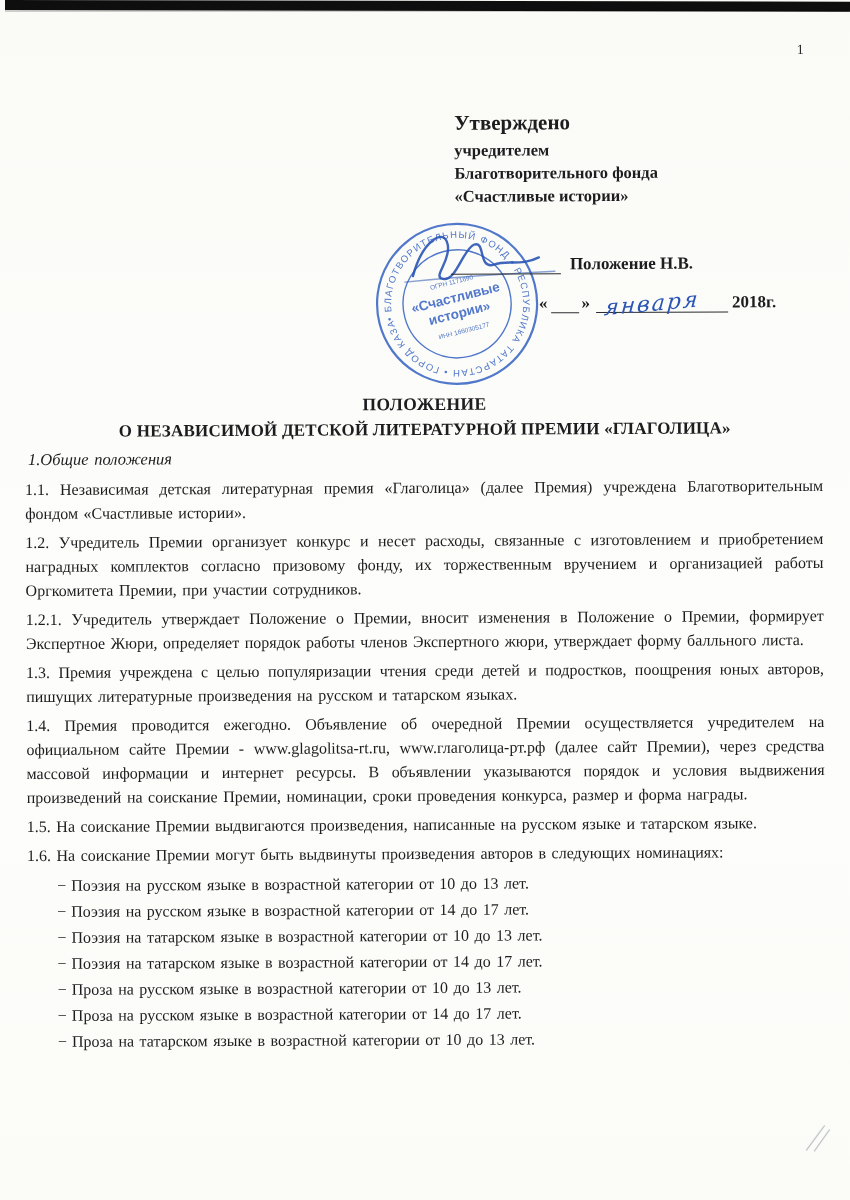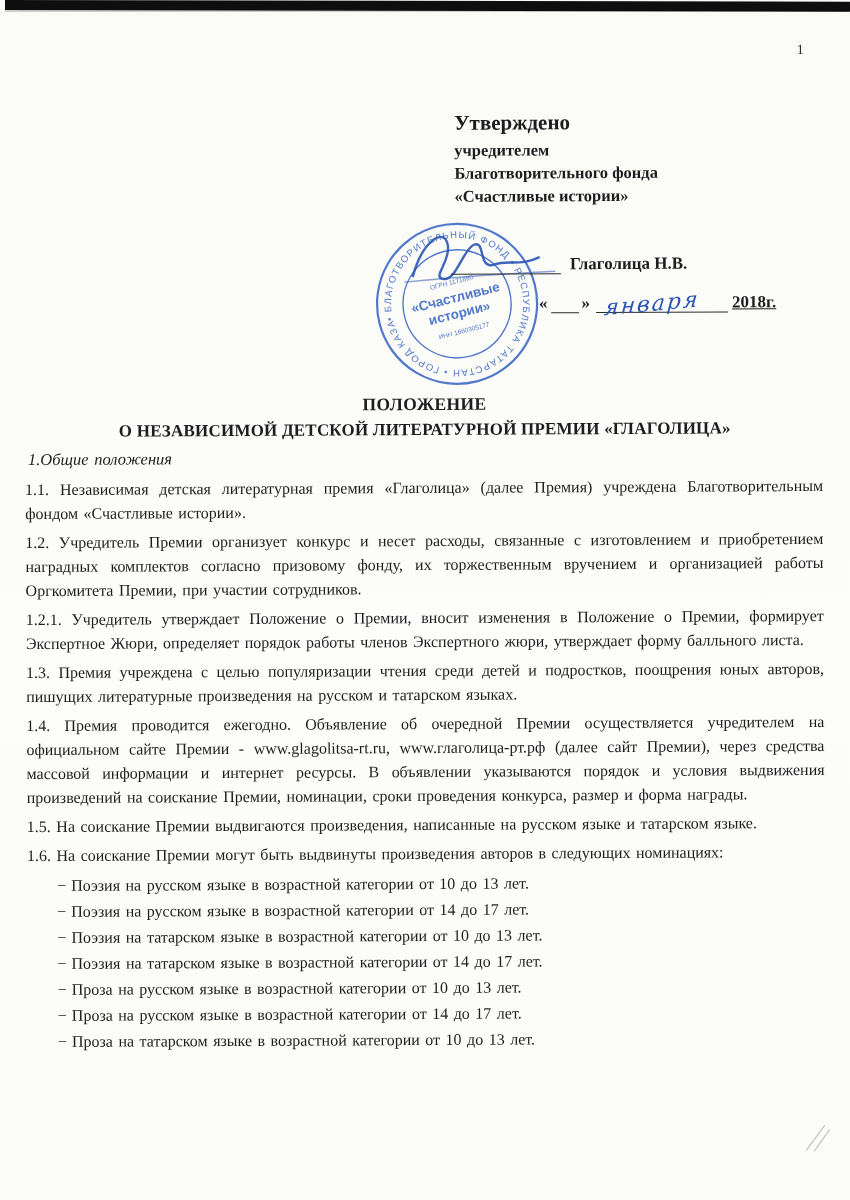--- a/index.html
+++ b/index.html
@@ -59,21 +59,21 @@
   .date-line {
     position:relative; width:132px; height:20px;
     border-bottom:1.6px solid #2b2b2d; margin:0 4px 0 6px;
   }
   .handwritten {
     position:absolute; left:8px; bottom:-4px; display:inline-block;
     font-family:"DejaVu Serif", serif; font-style:italic; font-weight:normal;
     font-size:22px; color:#2a55b5; letter-spacing:2px;
     transform:rotate(-5deg) skewX(-10deg); white-space:nowrap;
   }
-  .year { font-weight:bold;text-decoration:underline; }
+  .year { font-weight:bold; }
   
   .doc-title {
     position:absolute; left:0; right:0; top:392px; text-align:center;
     font-weight:bold; line-height:25px;
   }
   .doc-title .t1 { font-size:17.5px; letter-spacing:.4px; }
   .doc-title .t2 { font-size:17px; letter-spacing:.2px; }
   
   .body {
     position:absolute; left:25px; right:27px; top:446px;
@@ -120,21 +120,21 @@
       <text x="86" y="116" text-anchor="middle" font-size="6.5" fill="#3a66c4">ИНН 1660305177</text>
     </svg>
 
     <svg class="sign-svg" viewBox="0 0 168 72">
       <path d="M16,54 C26,18 48,5 51,23 C54,40 35,55 46,57 C59,60 66,28 77,23 C89,18 81,48 97,43 C112,38 124,45 142,36" fill="none" stroke="#2a55b5" stroke-width="2.4" stroke-linecap="round" opacity="0.9"></path>
       <path d="M8,60 C50,56 110,52 158,50" fill="none" stroke="#2a55b5" stroke-width="1.4" stroke-linecap="round" opacity="0.55"></path>
     </svg>
 
     <div class="sig-row">
       <span class="sig-underline"></span>
-      <span class="sig-name">Глаголица Н.В.</span>
+      <span class="sig-name">Положение Н.В.</span>
     </div>
 
     <div class="date-row">
       <span>«</span>
       <span class="date-gap"></span>
       <span>»</span>
       <span class="date-line">
         <span class="handwritten">января</span>
       </span>
       <span class="year">2018г.</span>

